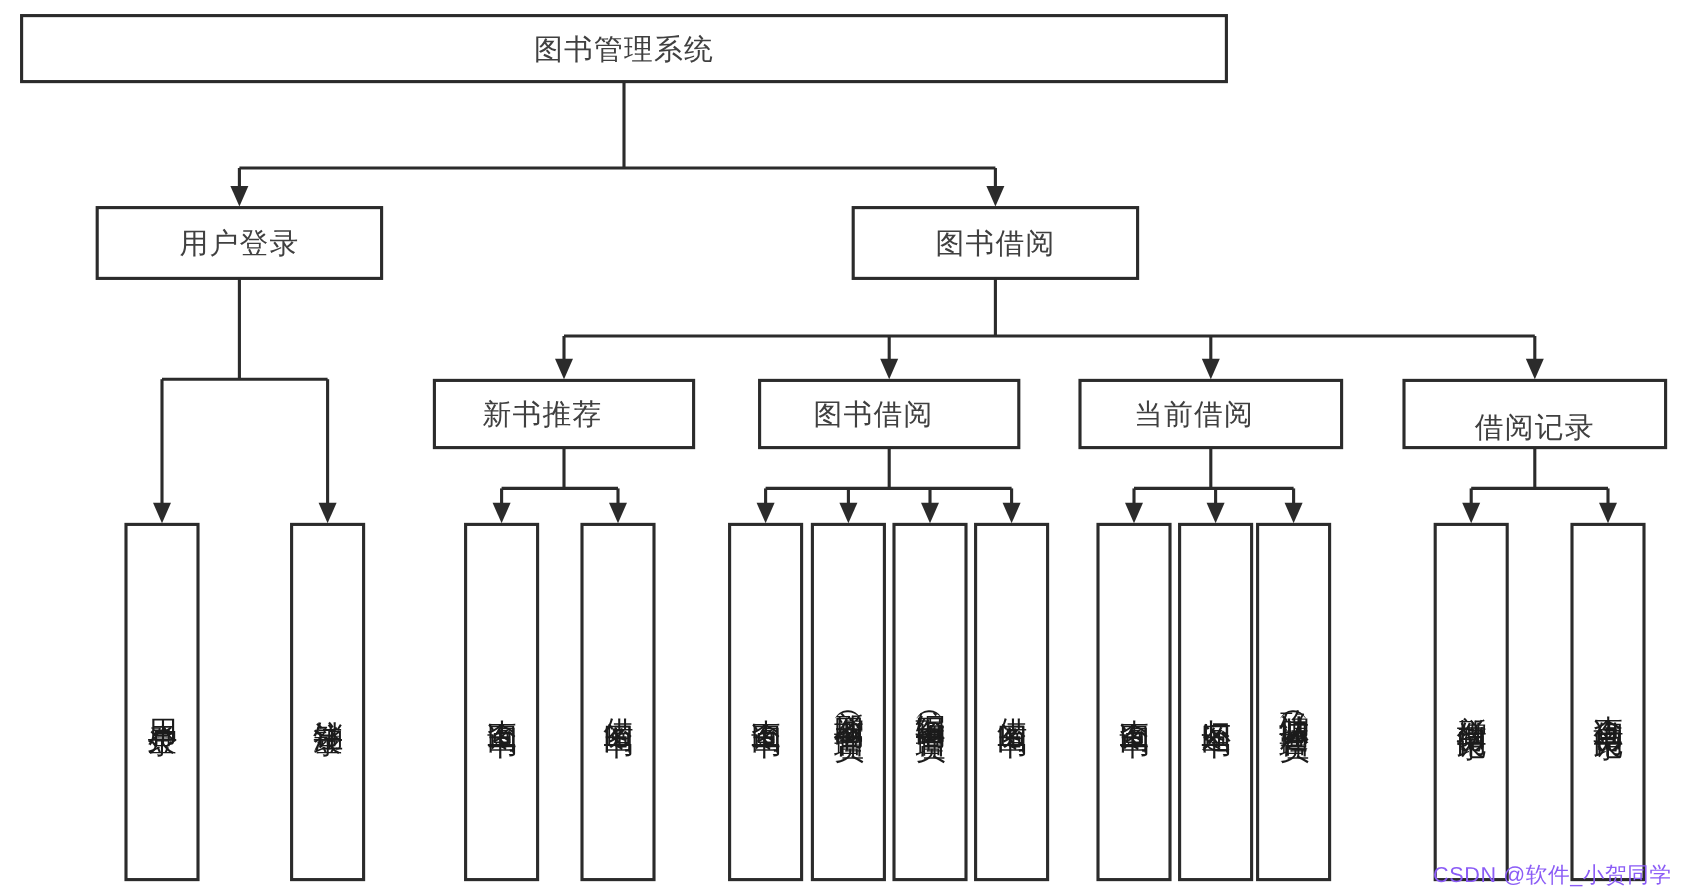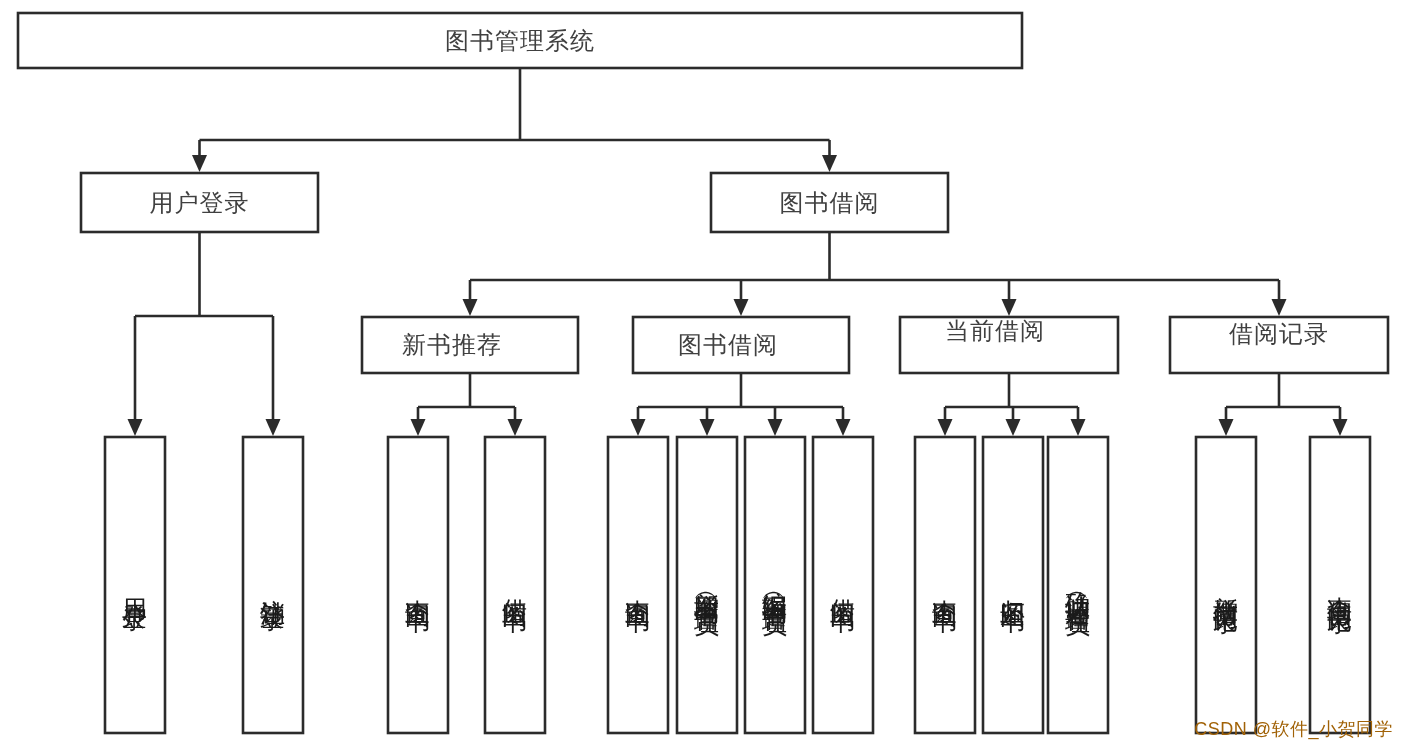--- a/index.html
+++ b/index.html
@@ -72,21 +72,21 @@
     color: #404040;
     letter-spacing: 1px;
     white-space: nowrap;
   }
   #watermark {
     position: absolute;
     right: 12px;
     bottom: 6px;
     font-family: "Liberation Sans", "DejaVu Sans", sans-serif;
     font-size: 18px;
-    color: #a16207;
+    color: #8b5cf6;
     white-space: nowrap;
     letter-spacing: 0.5px;
   }
 </style>
 </head>
 <body>
 
 <div id="diagram-root">
 
   <svg class="flow" viewBox="0 0 1405 747">
@@ -177,24 +177,24 @@
       </div>
       <div class="hlabel-wrap" style="left: 711px; top: 173px; width: 237px; height: 59px;">
         <span class="hlabel-text">图书借阅</span>
       </div>
       <div class="hlabel-wrap" style="left: 362px; top: 317px; width: 180px; height: 56px;">
         <span class="hlabel-text">新书推荐</span>
       </div>
       <div class="hlabel-wrap" style="left: 633px; top: 317px; width: 190px; height: 56px;">
         <span class="hlabel-text">图书借阅</span>
       </div>
-      <div class="hlabel-wrap" style="left: 900px; top: 303px; width: 190px; height: 56px;">
+      <div class="hlabel-wrap" style="left: 900px; top: 317px; width: 190px; height: 56px;">
         <span class="hlabel-text">当前借阅</span>
       </div>
-      <div class="hlabel-wrap" style="left: 1170px; top: 306px; width: 218px; height: 56px;">
+      <div class="hlabel-wrap" style="left: 1170px; top: 328px; width: 218px; height: 56px;">
         <span class="hlabel-text">借阅记录</span>
       </div>
       <div class="vlabel-wrap" style="left: 105px; top: 443px; width: 60px; height: 284px; align-items: center;">
         <span class="vlabel-text">用户登录</span>
       </div>
       <div class="vlabel-wrap" style="left: 243px; top: 443px; width: 60px; height: 284px; align-items: center;">
         <span class="vlabel-text">注销登录</span>
       </div>
       <div class="vlabel-wrap" style="left: 388px; top: 443px; width: 60px; height: 284px; align-items: center;">
         <span class="vlabel-text">查询图书</span>

